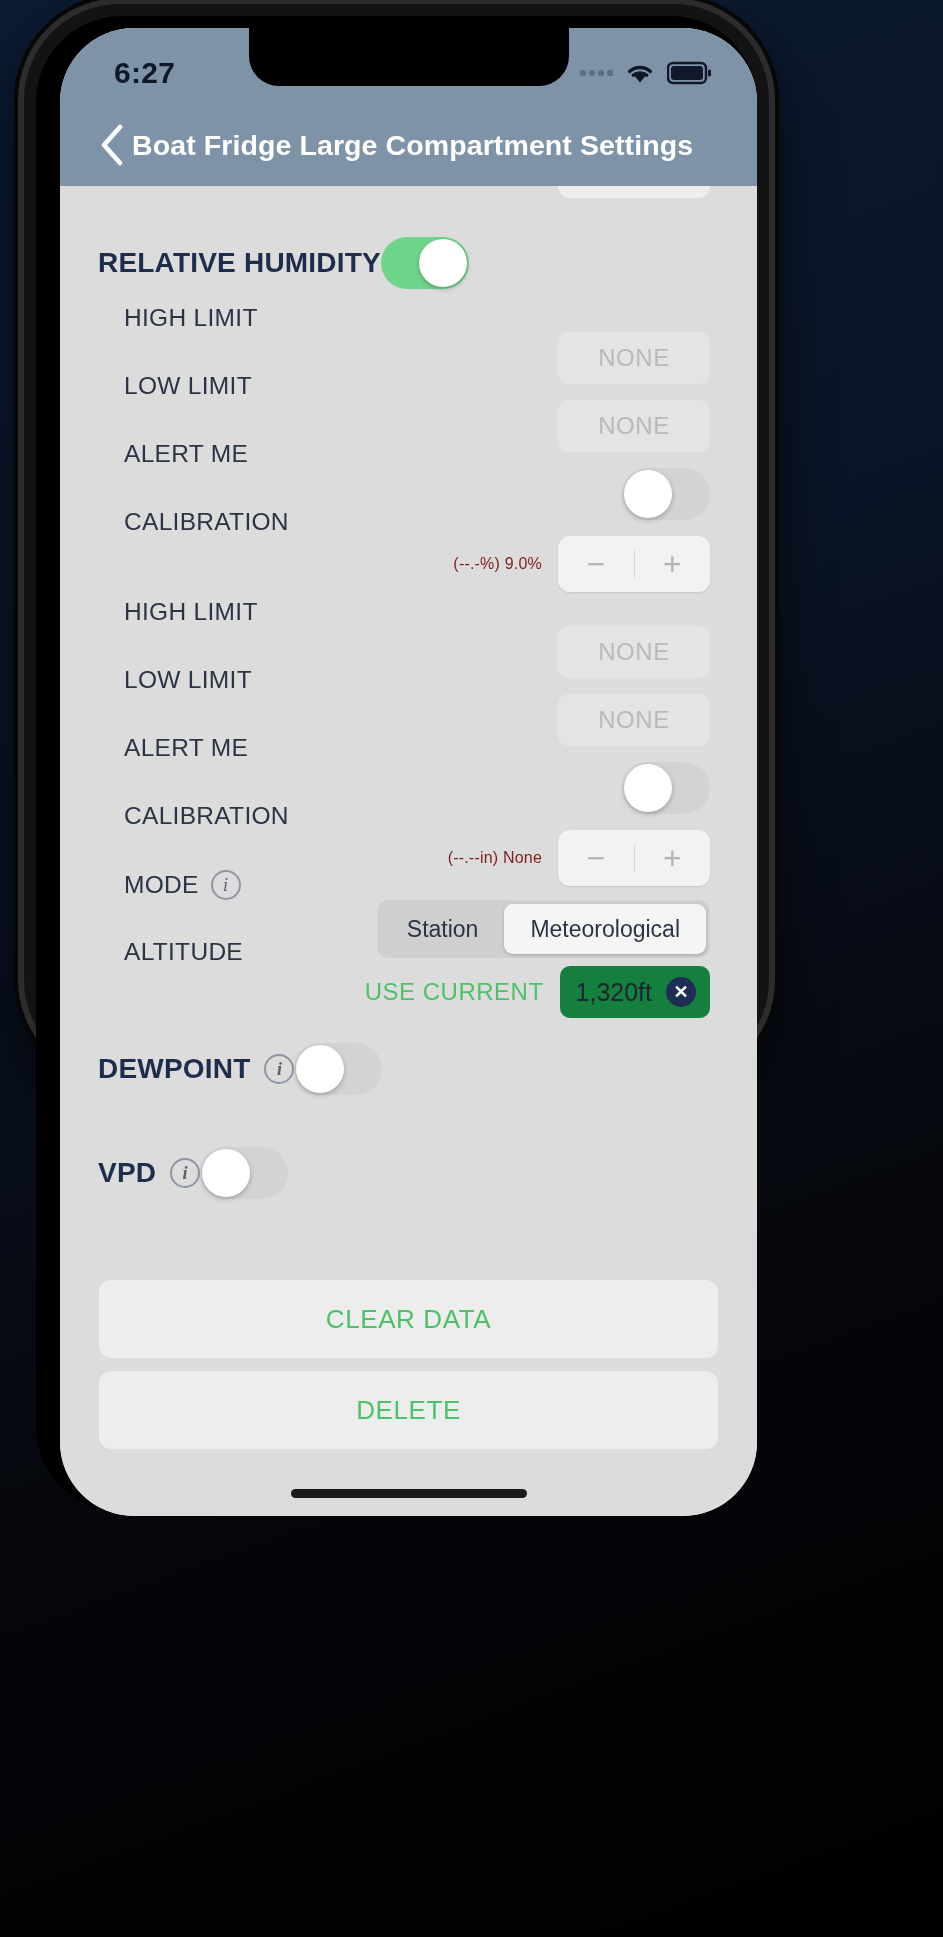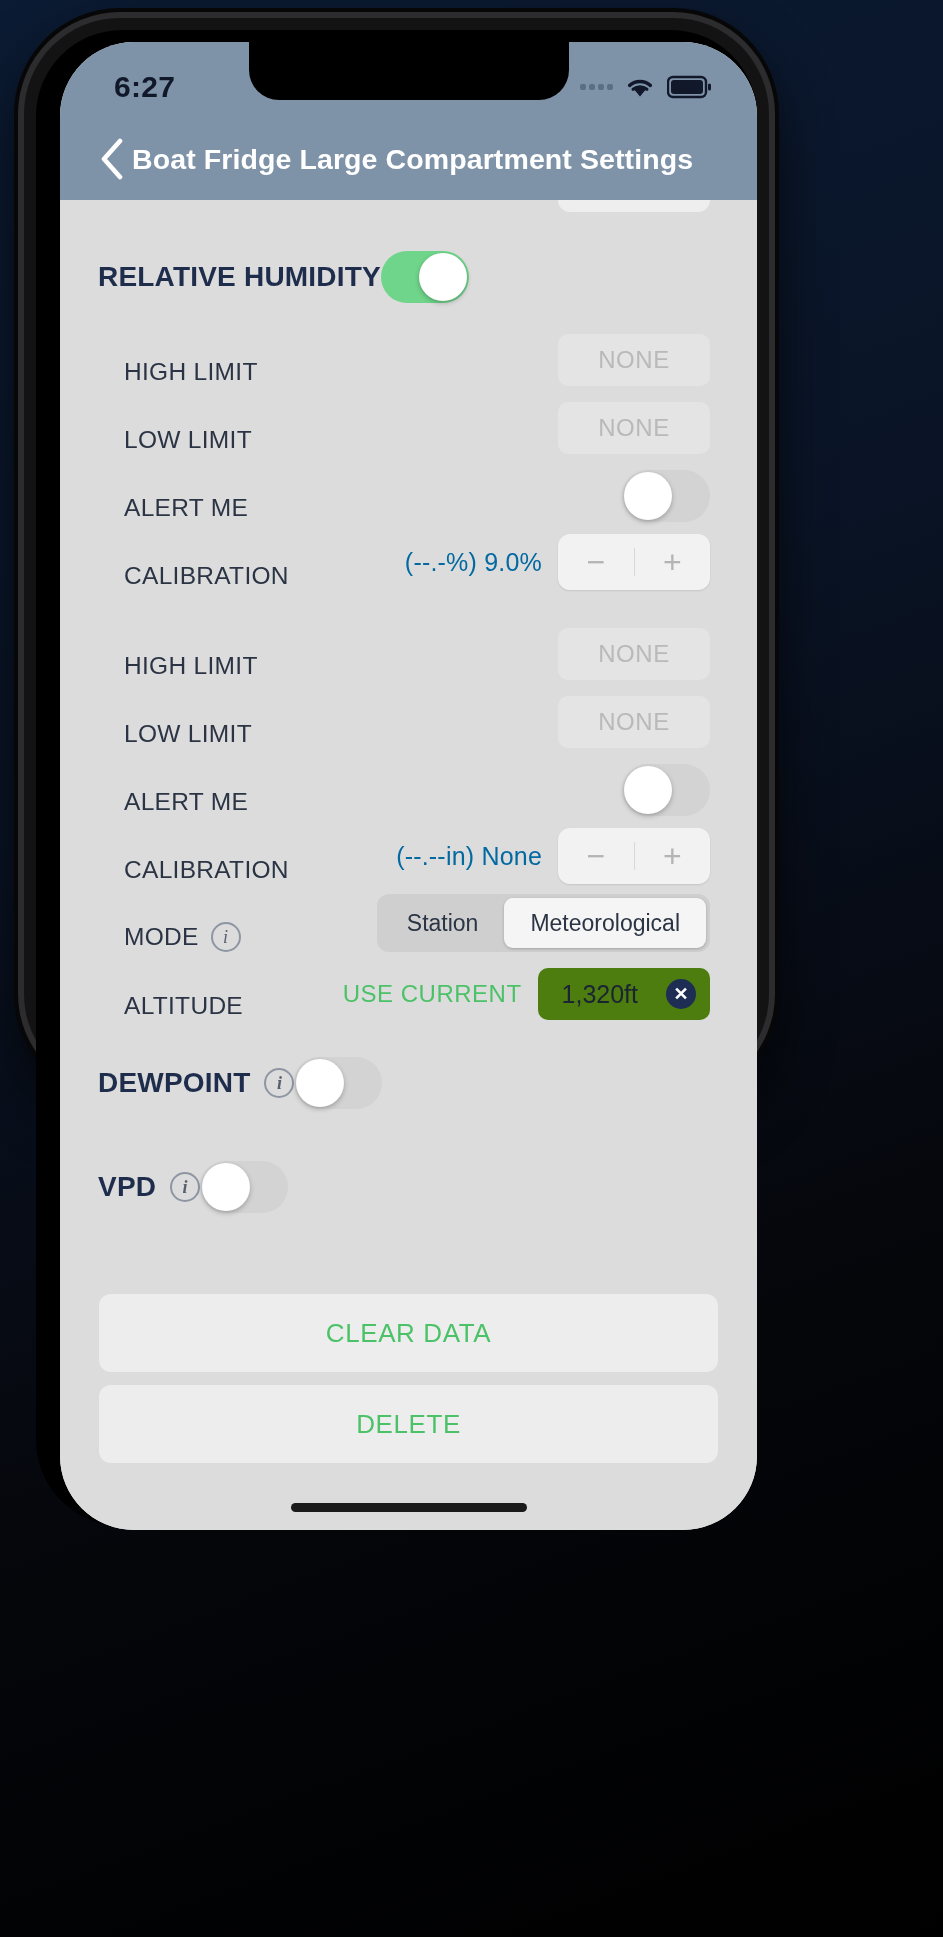--- a/index.html
+++ b/index.html
@@ -16,21 +16,21 @@
     position: relative;
     width: 943px;
     height: 1937px;
     background: linear-gradient(160deg, #0b1b33 0%, #0a1426 35%, #05060a 70%, #000000 100%);
   }
 
   
   #phone-frame {
     position: absolute;
     left: 24px;
-    top: 18px;
+    top: 4px;
     width: 745px;
     height: 1072px;
     border-radius: 96px;
     background: #131313;
     box-shadow:
       0 0 0 6px #2c2c2e,
       0 0 0 10px #070707,
       0 26px 60px rgba(0,0,0,0.85);
   }
   #phone-inner-bezel {
@@ -178,23 +178,24 @@
     color: #1f2d4d;
     letter-spacing: 0.2px;
     display: flex;
     align-items: center;
     gap: 14px;
   }
 
   
   .sub-row {
     display: flex;
-    align-items: flex-end;
+    align-items: flex-start;
     padding: 0 47px 0 64px;
     height: 68px;
+    flex-direction: column;
   }
   .sub-label {
     font-size: 24.5px;
     color: #2b3444;
     letter-spacing: 0.3px;
     font-weight: 400;
     display: flex;
     align-items: center;
     gap: 12px;
   }
@@ -259,22 +260,22 @@
     user-select: none;
   }
   .stepper-div {
     width: 1px;
     height: 28px;
     background: #d8d8d8;
   }
 
   
   .readout {
-    font-size: 25px;
-    color: #0369a1;
+    font-size: 16px;
+    color: #7f1d1d;
     letter-spacing: 0.2px;
     white-space: nowrap;
   }
 
   
   .toggle {
     position: relative;
     width: 88px;
     height: 52px;
     border-radius: 26px;
@@ -324,27 +325,27 @@
   .green-action {
     font-size: 24px;
     color: #4cc268;
     letter-spacing: 0.5px;
     cursor: pointer;
     white-space: nowrap;
   }
 
   
   .alt-field {
-    background: #4d7c0f;
+    background: #15803d;
     border-radius: 10px;
     height: 52px;
-    padding: 0 14px 0 24px;
-    display: flex;
-    align-items: center;
-    gap: 28px;
+    padding: 0 14px 0 16px;
+    display: flex;
+    align-items: center;
+    gap: 14px;
     cursor: text;
   }
   .alt-value {
     font-size: 25px;
     color: #1b2433;
   }
   .alt-clear {
     width: 30px; height: 30px;
     border-radius: 50%;
     background: #1d2d54;

